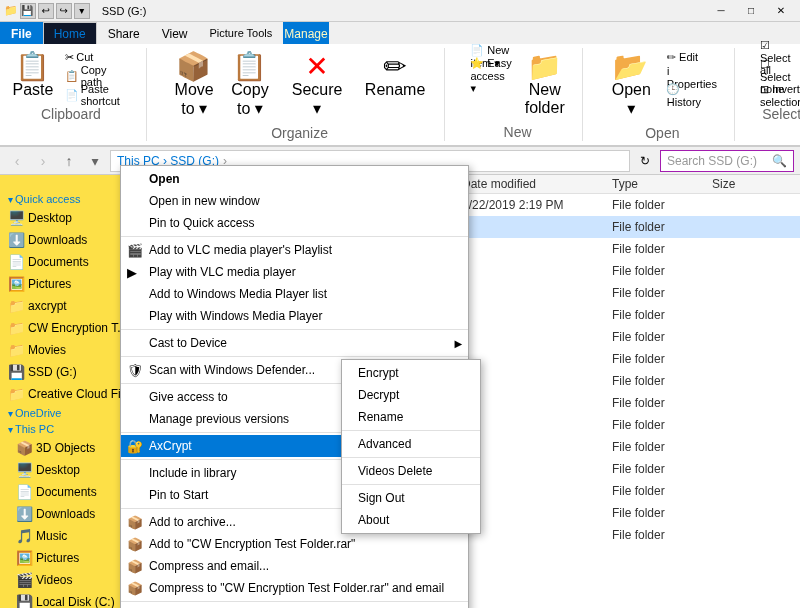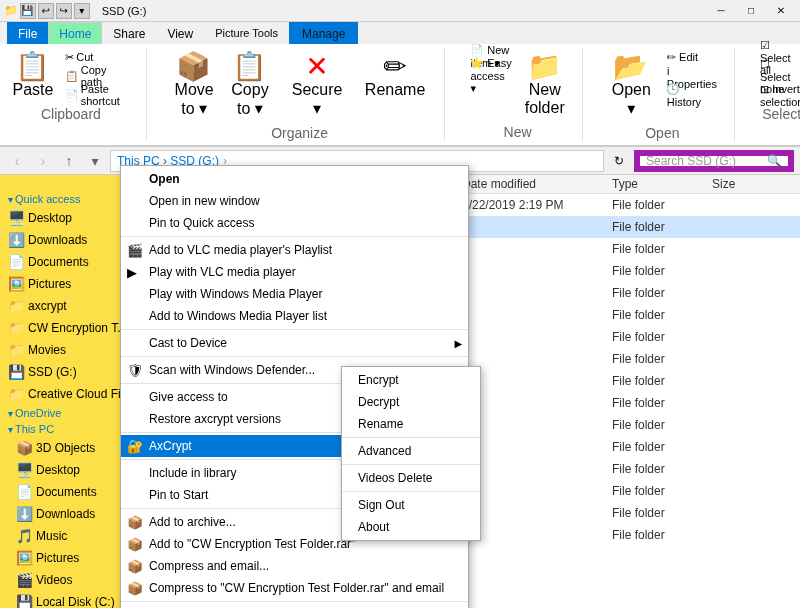--- a/index.html
+++ b/index.html
@@ -11,36 +11,36 @@
     .title-bar-icon { width: 16px; height: 16px; background: #d4d4d4; border: 1px solid #aaa; font-size: 9px; display: flex; align-items: center; justify-content: center; }
     .title-controls { display: flex; }
     .title-btn { width: 30px; height: 22px; display: flex; align-items: center; justify-content: center; font-size: 10px; cursor: pointer; }
     .qat { display: flex; align-items: center; gap: 2px; }
     .qat-btn { font-size: 10px; padding: 1px 3px; }
 
     
     .ribbon { background: #f0f0f0; border-bottom: 1px solid #ccc; }
     .ribbon-tabs { display: flex; height: 22px; }
     .ribbon-tab { padding: 4px 10px; font-size: 12px; cursor: pointer; border: 1px solid transparent; }
-    .ribbon-tab.active { background: #86efac; border-color: #ccc; border-bottom: none; color: #0078d7; }
-    .ribbon-tab.manage-tab { background: #0078d7; color: #0f172a; padding: 4px 12px; }
+    .ribbon-tab.active { background: #0f172a; border-color: #ccc; border-bottom: none; color: #0078d7; }
+    .ribbon-tab.manage-tab { background: #0078d7; color: #fef9c3; padding: 4px 0; }
     .ribbon-content { background: white; border-bottom: 1px solid #ccc; padding: 4px 8px; display: flex; gap: 16px; }
     .ribbon-group { display: flex; flex-direction: column; align-items: center; border-right: 1px solid #e0e0e0; padding-right: 12px; margin-right: 4px; }
     .ribbon-group-buttons { display: flex; gap: 2px; align-items: flex-start; }
     .ribbon-group-label { font-size: 14px; color: #666; margin-top: 2px; }
     .ribbon-btn-small { display: flex; align-items: center; gap: 2px; padding: 1px 4px; cursor: pointer; font-size: 11px; border: 1px solid transparent; height: 18px; }
     .ribbon-vertical { display: flex; flex-direction: column; gap: 1px; }
 
     
     .address-bar { display: flex; align-items: center; gap: 4px; padding: 3px 6px; background: #f0f0f0; border-bottom: 1px solid #ccc; height: 28px; }
     .nav-btn { width: 22px; height: 22px; display: flex; align-items: center; justify-content: center; cursor: pointer; border: 1px solid transparent; font-size: 14px; color: #666; }
     .nav-btn.disabled { color: #bbb; cursor: default; }
     .breadcrumb { flex: 1; background: white; border: 1px solid #ccc; height: 22px; display: flex; align-items: center; padding: 0 6px; font-size: 12px; cursor: pointer; }
     .breadcrumb span { color: #0078d7; }
-    .search-box { width: 160px; height: 22px; border: 6px solid #a21caf; background: white; display: flex; align-items: center; padding: 0 6px; font-size: 12px; color: #999; }
+    .search-box { width: 134px; height: 22px; border: 1px solid #a21caf; background: white; display: flex; align-items: center; padding: 0 6px; font-size: 12px; color: #999; }
     .refresh-btn { width: 22px; height: 22px; display: flex; align-items: center; justify-content: center; cursor: pointer; border: 1px solid transparent; font-size: 12px; }
 
     
     .main { display: flex; height: calc(608px - 22px - 80px - 28px - 24px); }
 
     
     .sidebar { width: 150px; background: #fde047; border-right: 1px solid #e0e0e0; overflow-y: auto; padding: 16px 0; flex-shrink: 0; }
     .sidebar-item { display: flex; align-items: center; gap: 4px; padding: 2px 8px; cursor: pointer; font-size: 12px; height: 22px; }
     .sidebar-item-icon { font-size: 14px; width: 16px; text-align: center; }
     .sidebar-section { padding: 2px 8px; font-size: 11px; color: #0078d7; display: flex; align-items: center; gap: 2px; cursor: pointer; }
@@ -95,21 +95,21 @@
   </div>
   <div class="title-controls">
     <div class="title-btn">─</div>
     <div class="title-btn">□</div>
     <div class="title-btn close">✕</div>
   </div>
 </div>
 
 <div class="ribbon">
   <div class="ribbon-tabs">
-    <div class="ribbon-tab" style="background:#0078d7;color:white;font-weight:normal;margin-left:7px;">File</div>
+    <div class="ribbon-tab" style="background:#0078d7;color:white;font-weight:bold;">File</div>
     <div class="ribbon-tab active">Home</div>
     <div class="ribbon-tab">Share</div>
     <div class="ribbon-tab">View</div>
     <div class="ribbon-tab" style="font-size:11px;">Picture Tools</div>
     <div class="ribbon-tab manage-tab">Manage</div>
   </div>
 
   <div class="ribbon-content">
 
     <div class="ribbon-group">
@@ -355,43 +355,43 @@
   </div>
 </div>
 
 <div class="context-menu" style="left:120px; top:165px;">
   <div class="ctx-item bold">Open</div>
   <div class="ctx-item">Open in new window</div>
   <div class="ctx-item">Pin to Quick access</div>
   <div class="ctx-separator"></div>
   <div class="ctx-item"><span class="ctx-item-icon">🎬</span>Add to VLC media player's Playlist</div>
   <div class="ctx-item"><span class="ctx-item-icon">▶</span>Play with VLC media player</div>
+  <div class="ctx-item">Add to Windows Media Player list</div>
   <div class="ctx-item">Play with Windows Media Player</div>
-  <div class="ctx-item">Add to Windows Media Player list</div>
   <div class="ctx-separator"></div>
   <div class="ctx-item has-sub">Cast to Device</div>
   <div class="ctx-separator"></div>
   <div class="ctx-item"><span class="ctx-item-icon">🛡</span>Scan with Windows Defender...</div>
   <div class="ctx-separator"></div>
   <div class="ctx-item has-sub">Give access to</div>
-  <div class="ctx-item">Restore axcrypt versions</div>
+  <div class="ctx-item">Manage previous versions</div>
   <div class="ctx-separator"></div>
   <div class="ctx-item has-sub highlighted"><span class="ctx-item-icon">🔐</span>AxCrypt</div>
   <div class="ctx-separator"></div>
   <div class="ctx-item has-sub">Include in library</div>
   <div class="ctx-item">Pin to Start</div>
   <div class="ctx-separator"></div>
   <div class="ctx-item"><span class="ctx-item-icon">📦</span>Add to archive...</div>
   <div class="ctx-item"><span class="ctx-item-icon">📦</span>Add to "CW Encryption Test Folder.rar"</div>
   <div class="ctx-item"><span class="ctx-item-icon">📦</span>Compress and email...</div>
   <div class="ctx-item"><span class="ctx-item-icon">📦</span>Compress to "CW Encryption Test Folder.rar" and email</div>
   <div class="ctx-separator"></div>
   <div class="ctx-item has-sub">Send to</div>
 
-  <div class="sub-menu" style="left:220px; top:200px;">
+  <div class="sub-menu" style="left:220px; top:193px;">
     <div class="sub-item">Encrypt</div>
     <div class="sub-item">Decrypt</div>
     <div class="sub-item">Rename</div>
     <div class="sub-separator"></div>
     <div class="sub-item">Advanced</div>
     <div class="sub-separator"></div>
     <div class="sub-item">Videos Delete</div>
     <div class="sub-separator"></div>
     <div class="sub-item">Sign Out</div>
     <div class="sub-item">About</div>

